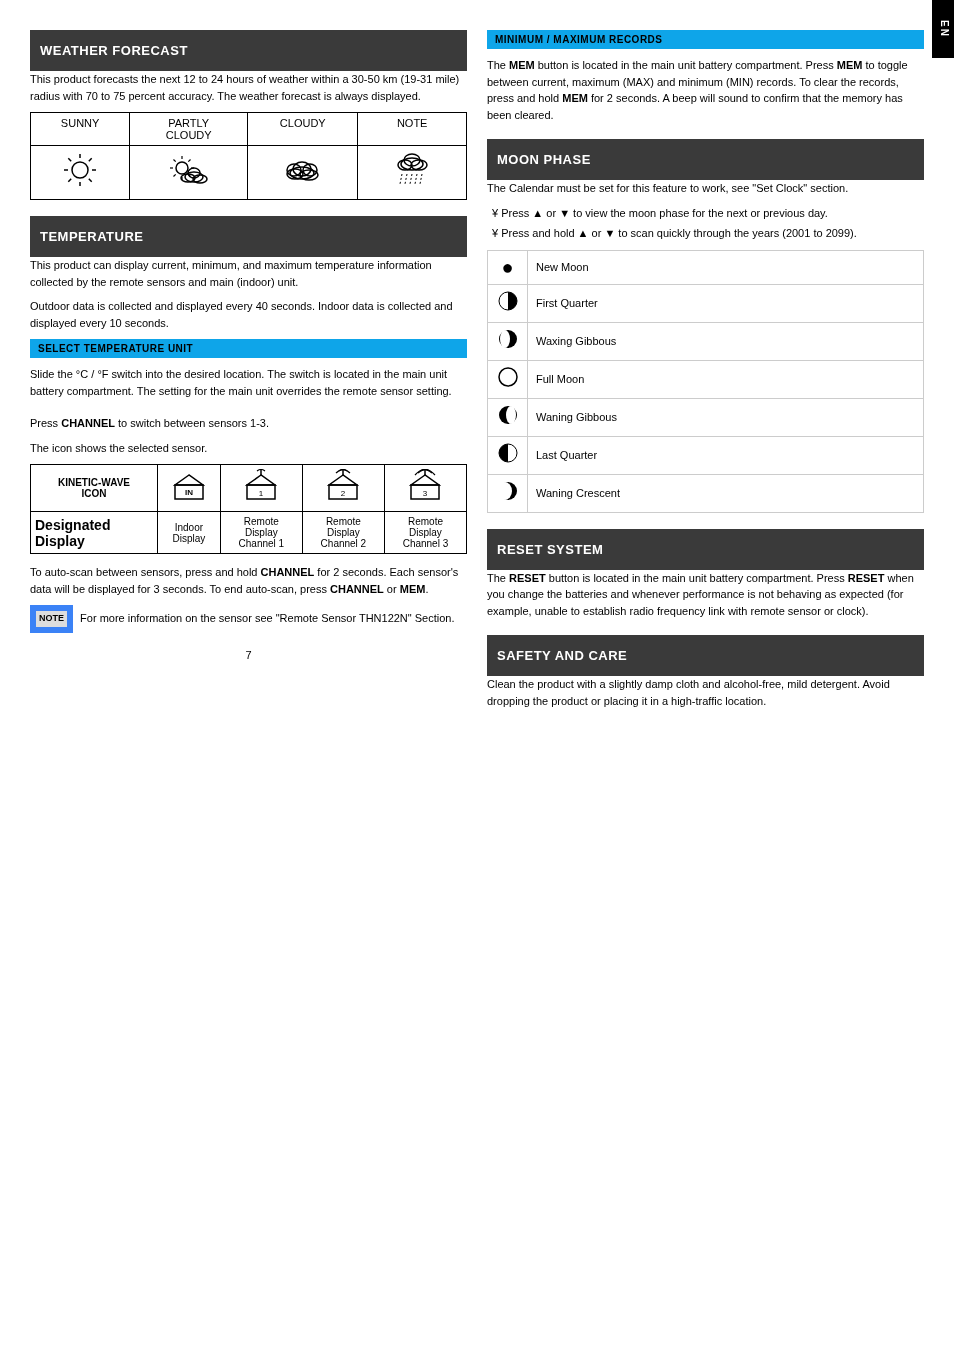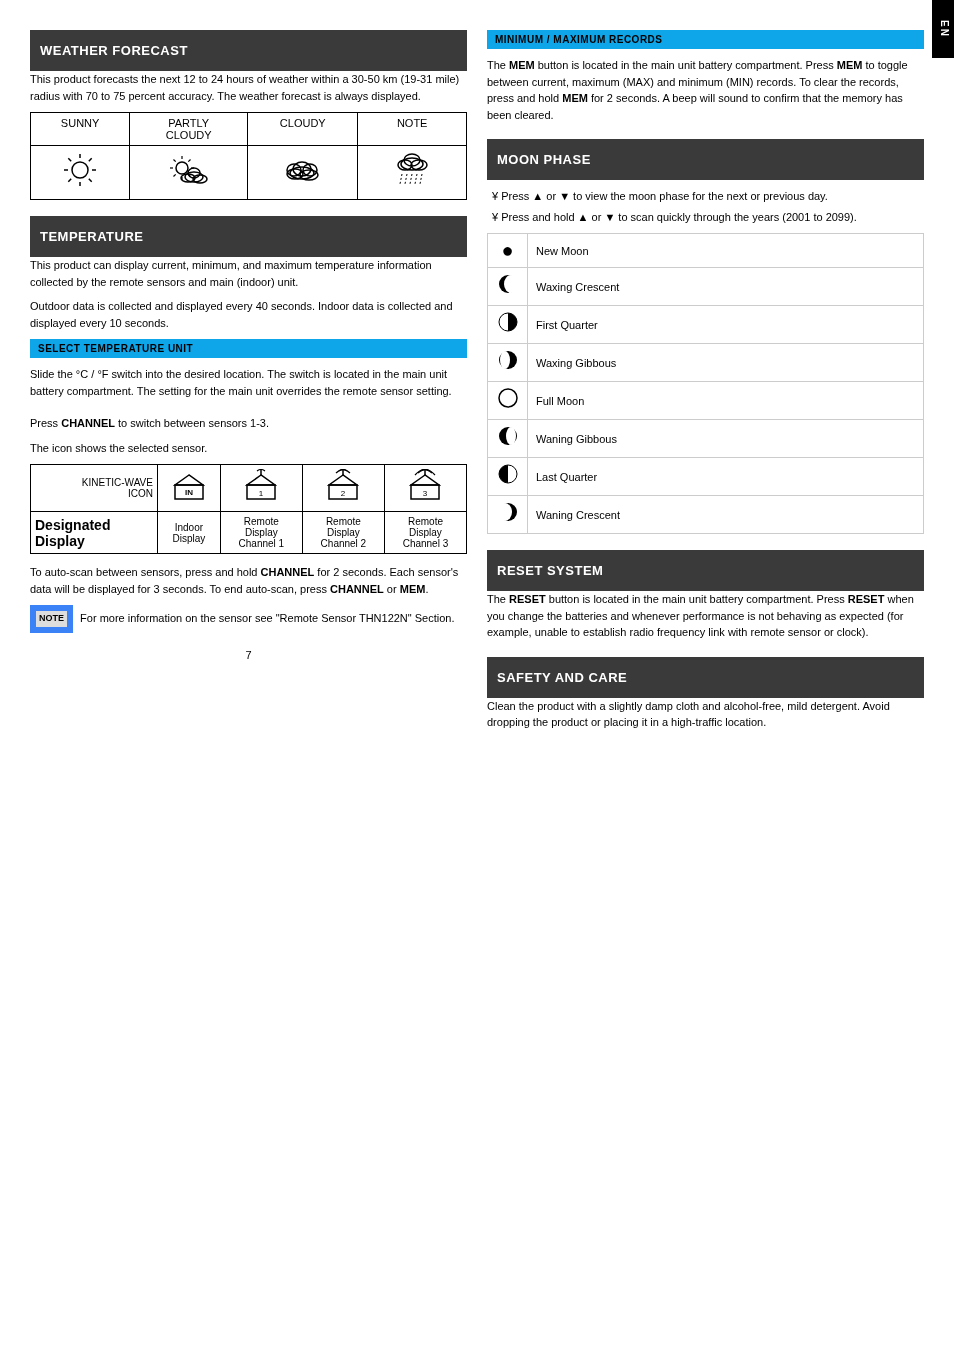--- a/index.html
+++ b/index.html
@@ -225,21 +225,21 @@
         <p>Slide the °C / °F switch into the desired location. The switch is located in the main unit battery compartment. The setting for the main unit overrides the remote sensor setting.</p>
       </div>
 
       <div class="section">
         <p>Press <b>CHANNEL</b> to switch between sensors 1-3.</p>
         <p>The icon shows the selected sensor.</p>
 
         <table class="channel-table">
           <tbody>
               <tr>
-            <td style="font-size:10px; font-weight:normal; text-align:right; padding:3px 4px;">KINETIC-WAVE<br>ICON</td>
+            <td style="font-size:10px; font-weight:bold; text-align:center; padding:3px 4px;">KINETIC-WAVE<br>ICON</td>
             <td>
               <svg width="32" height="32" viewBox="0 0 32 32">
                 <rect x="2" y="14" width="28" height="14" fill="none" stroke="#000" stroke-width="1.5"></rect>
                 <polygon points="16,4 2,14 30,14" fill="none" stroke="#000" stroke-width="1.5"></polygon>
                 <text x="16" y="24" text-anchor="middle" font-size="8" font-weight="bold">IN</text>
               </svg>
             </td>
             <td>
               <svg width="32" height="36" viewBox="0 0 32 36">
                 <rect x="2" y="16" width="28" height="14" fill="none" stroke="#000" stroke-width="1.5"></rect>
@@ -297,44 +297,36 @@
 
   <div class="right-col">
 
     <div class="section">
       <div class="section-header-light">MINIMUM / MAXIMUM RECORDS</div>
       <p>The <b>MEM</b> button is located in the main unit battery compartment. Press <b>MEM</b> to toggle between current, maximum (MAX) and minimum (MIN) records. To clear the records, press and hold <b>MEM</b> for 2 seconds. A beep will sound to confirm that the memory has been cleared.</p>
     </div>
 
     <div class="section">
       <div class="section-header">MOON PHASE</div>
+      <p>The Calendar must be set for this feature to work, see "Set Clock" section.</p>
 
       <ul class="yen-list">
         <li>Press ▲ or ▼ to view the moon phase for the next or previous day.</li>
         <li>Press and hold ▲ or ▼ to scan quickly through the years (2001 to 2099).</li>
       </ul>
 
       <table class="moon-table">
         <tbody>
             <tr>
           <td style="font-size:20px;">●</td>
           <td>New Moon</td>
         </tr>
         <tr>
           <td>
             <svg width="22" height="22" viewBox="0 0 22 22">
-              <circle cx="11" cy="11" r="9" fill="#000"></circle>
-              <ellipse cx="14" cy="11" rx="7" ry="9" fill="#fff"></ellipse>
-            </svg>
-          </td>
-          <td>Waxing Crescent</td>
-        </tr>
-        <tr>
-          <td>
-            <svg width="22" height="22" viewBox="0 0 22 22">
               <circle cx="11" cy="11" r="9" fill="none" stroke="#000" stroke-width="1"></circle>
               <path d="M11,2 A9,9 0 0,1 11,20 Z" fill="#000"></path>
             </svg>
           </td>
           <td>First Quarter</td>
         </tr>
         <tr>
           <td>
             <svg width="22" height="22" viewBox="0 0 22 22">
               <circle cx="11" cy="11" r="9" fill="#000"></circle>

